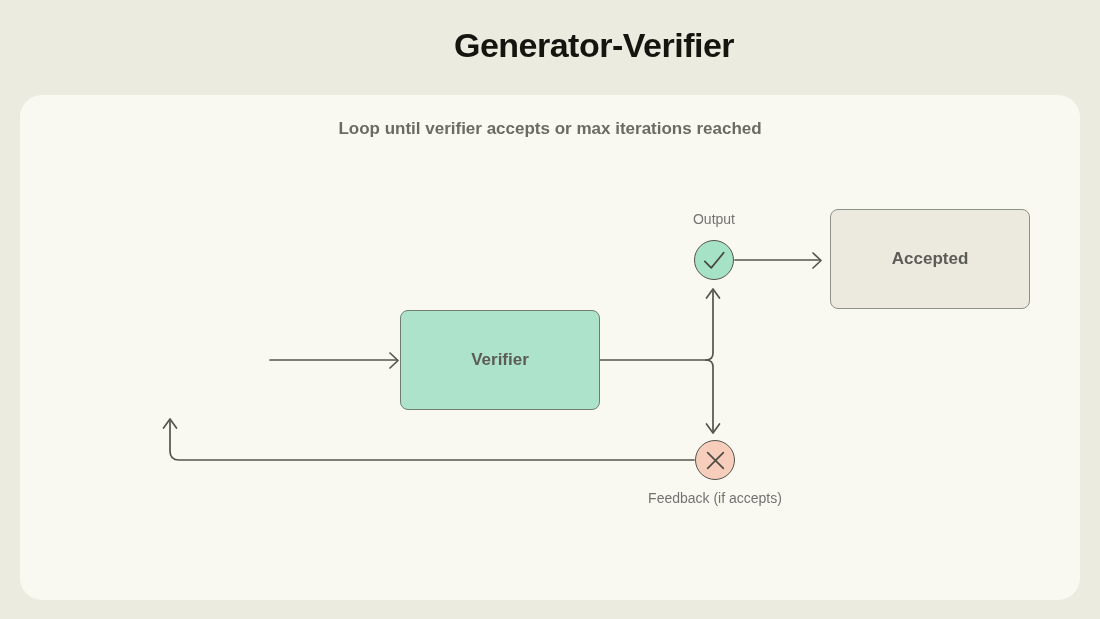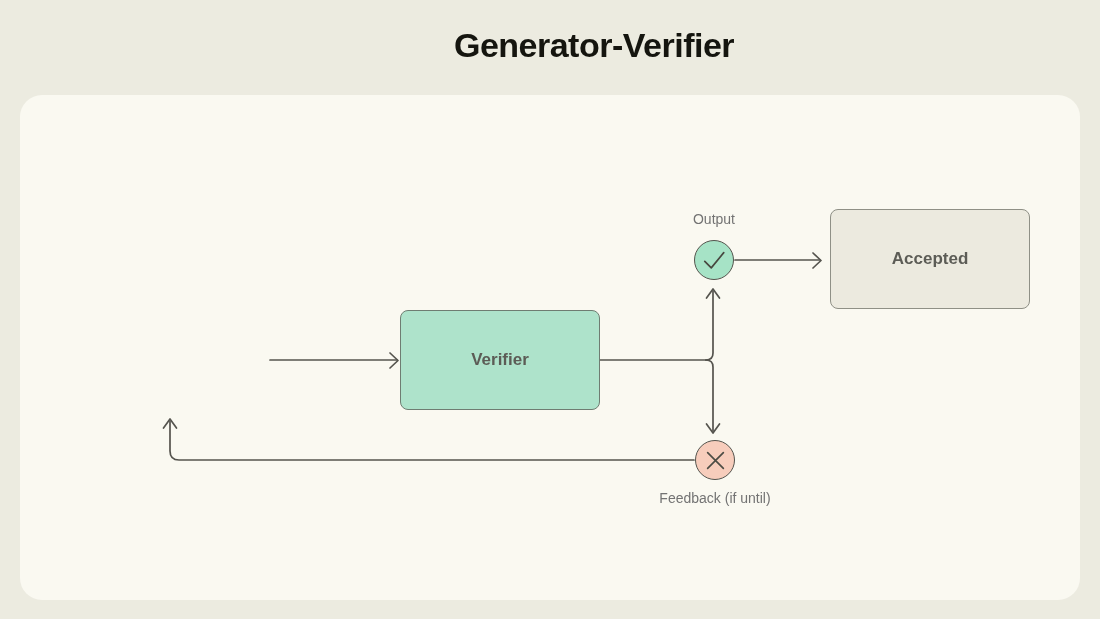--- a/index.html
+++ b/index.html
@@ -103,20 +103,21 @@
 </style>
 </head>
 <body>
 
 <div class="page">
 
   <h1 class="title">Generator-Verifier</h1>
 
   <div class="card"></div>
 
+  <div class="subtitle">Loop until verifier accepts or max iterations reached</div>
 
   <svg class="edges" viewBox="0 0 1100 619" fill="none" stroke="#55544e" stroke-width="1.7" stroke-linecap="round" stroke-linejoin="round">
 
     <g>
       <path d="M270 360 H397"></path>
       <path d="M390 353 L398 360.5 L390 368"></path>
     </g>
 
     <g>
       <path d="M600 360 H706"></path>
@@ -159,15 +160,15 @@
       <path d="M9.5 21 L16.5 28 L30 11.5"></path>
     </svg>
   </div>
 
   <div class="node circle circle-feedback" style="background-color: rgb(247, 205, 188);">
     <svg class="glyph" width="37" height="37" viewBox="0 0 40 40" fill="none" stroke="#4c4c44" stroke-width="1.8" stroke-linecap="round">
       <path d="M11.5 11.5 L28.5 28.5 M28.5 11.5 L11.5 28.5"></path>
     </svg>
   </div>
 
-  <div class="small-label label-feedback">Feedback (if until)</div>
+  <div class="small-label label-feedback">Feedback (if accepts)</div>
 
 </div>
 
 </body></html>

